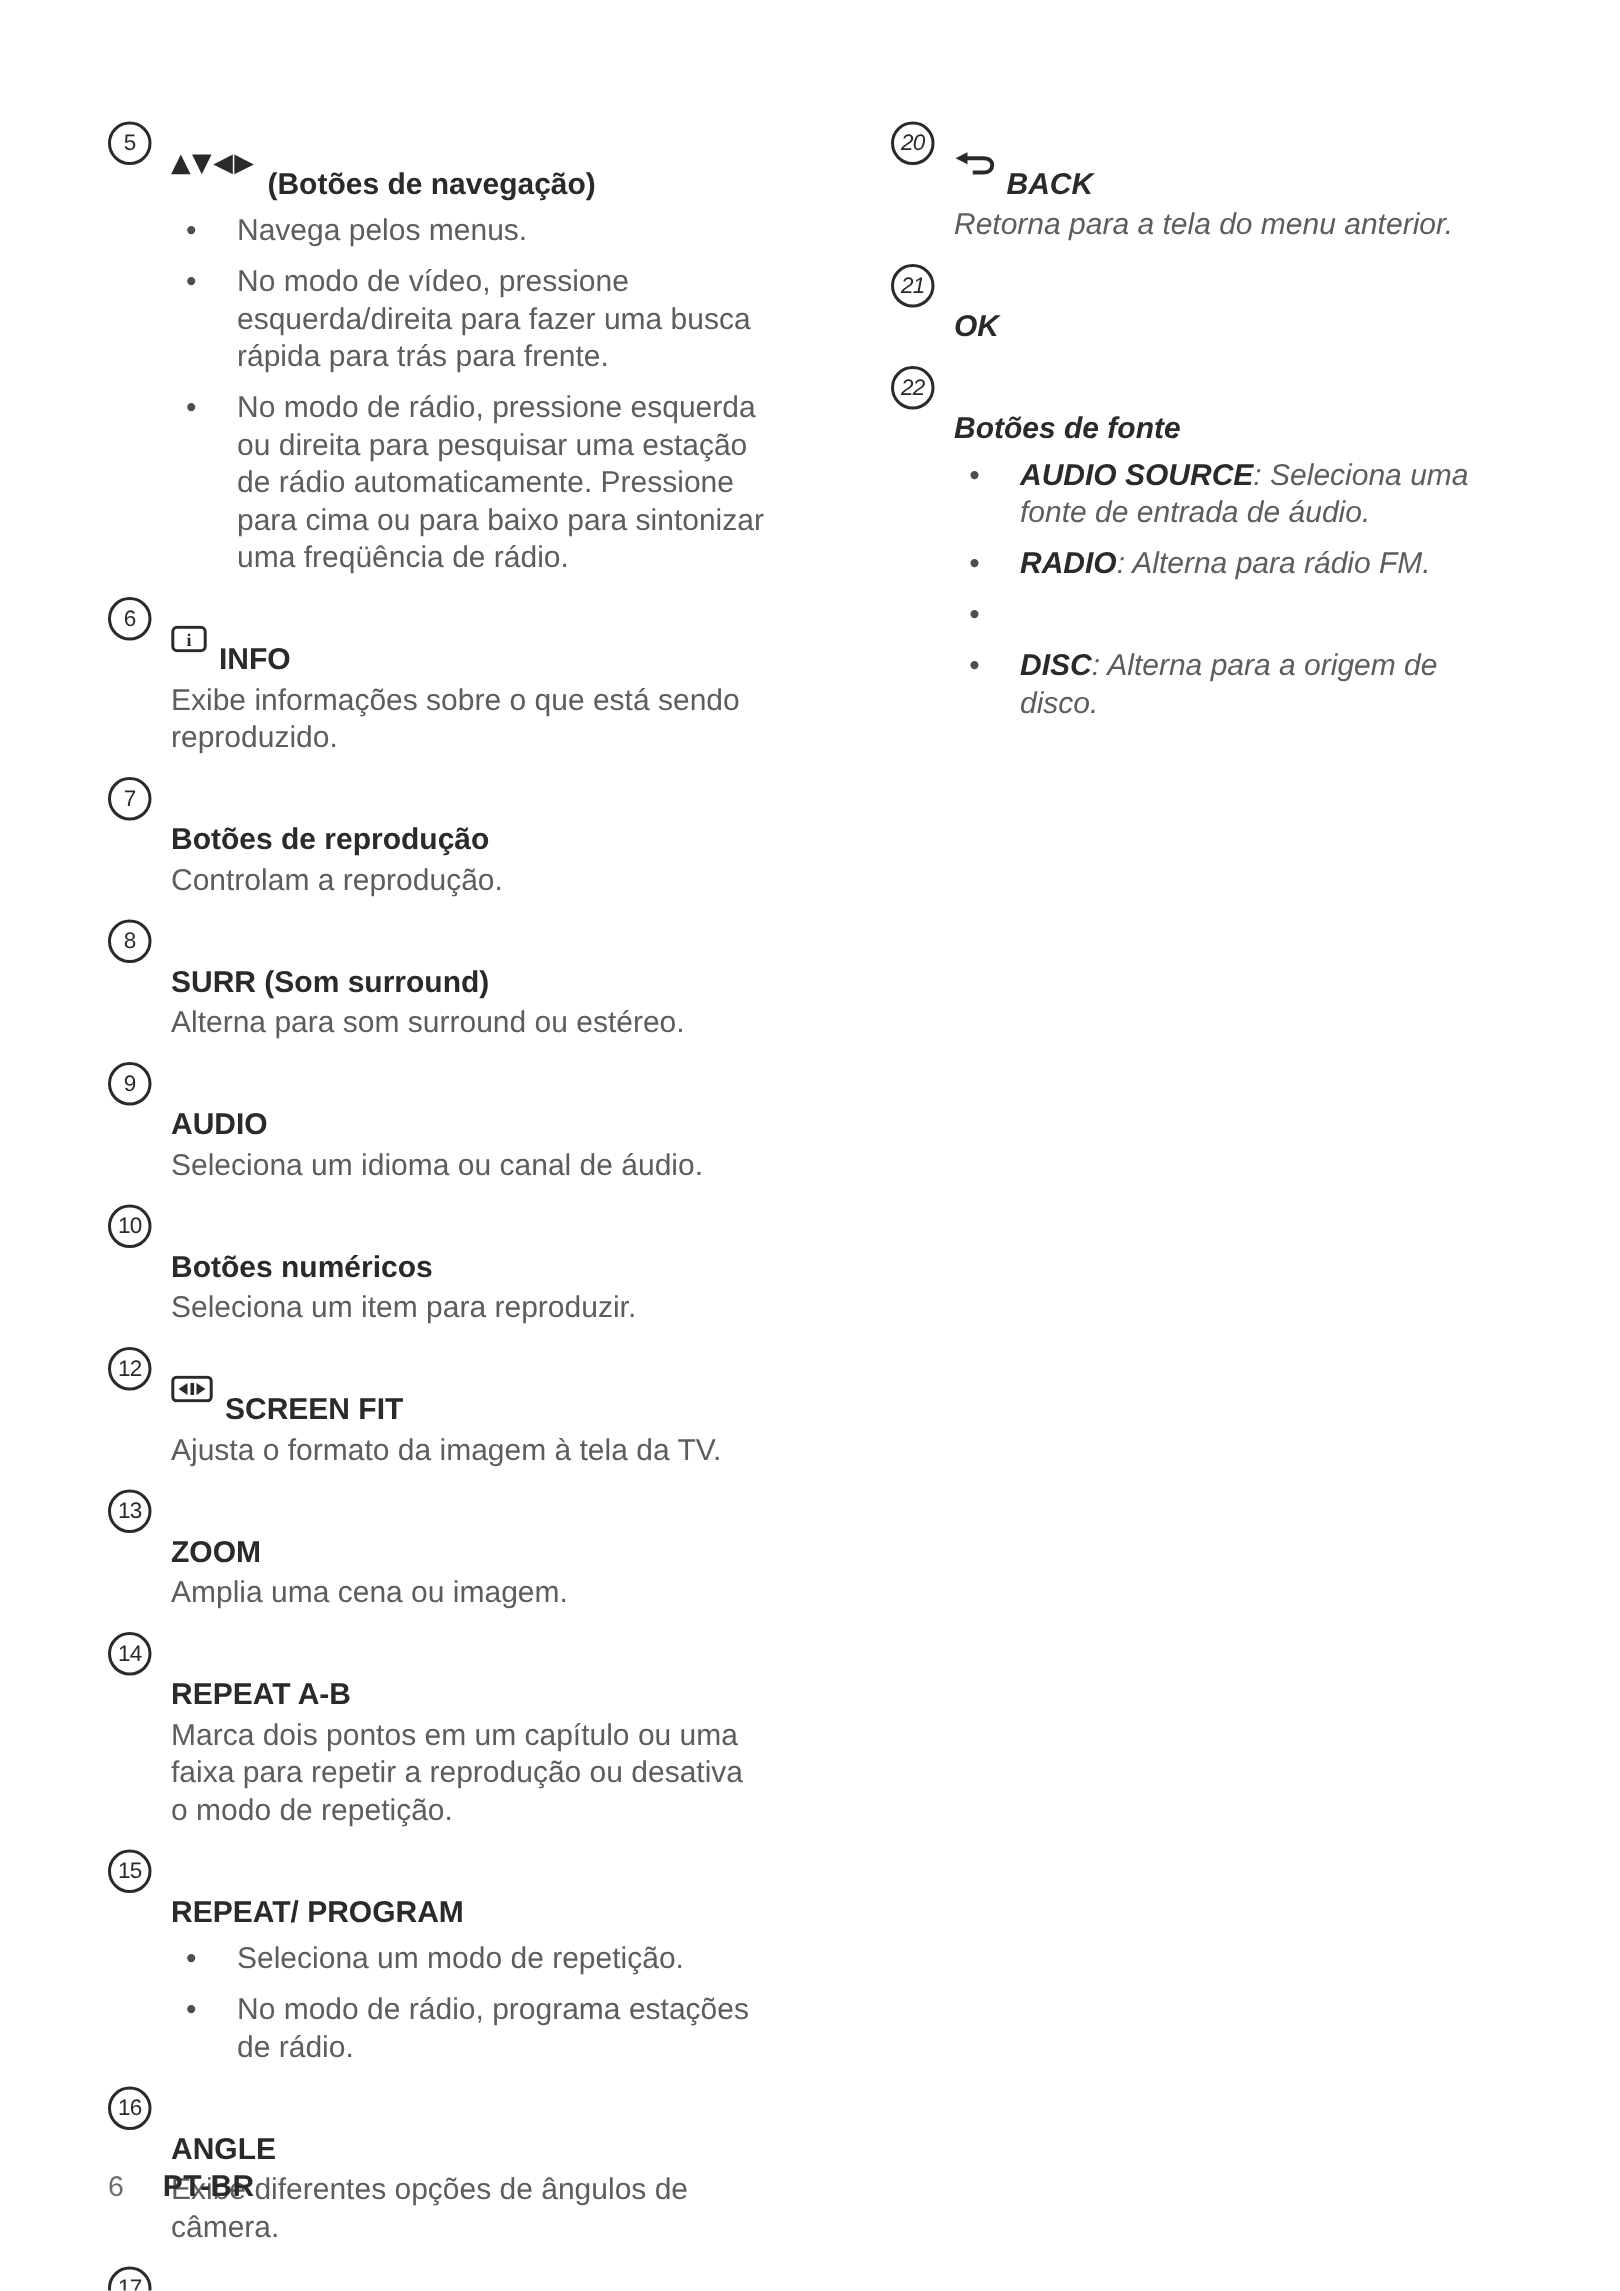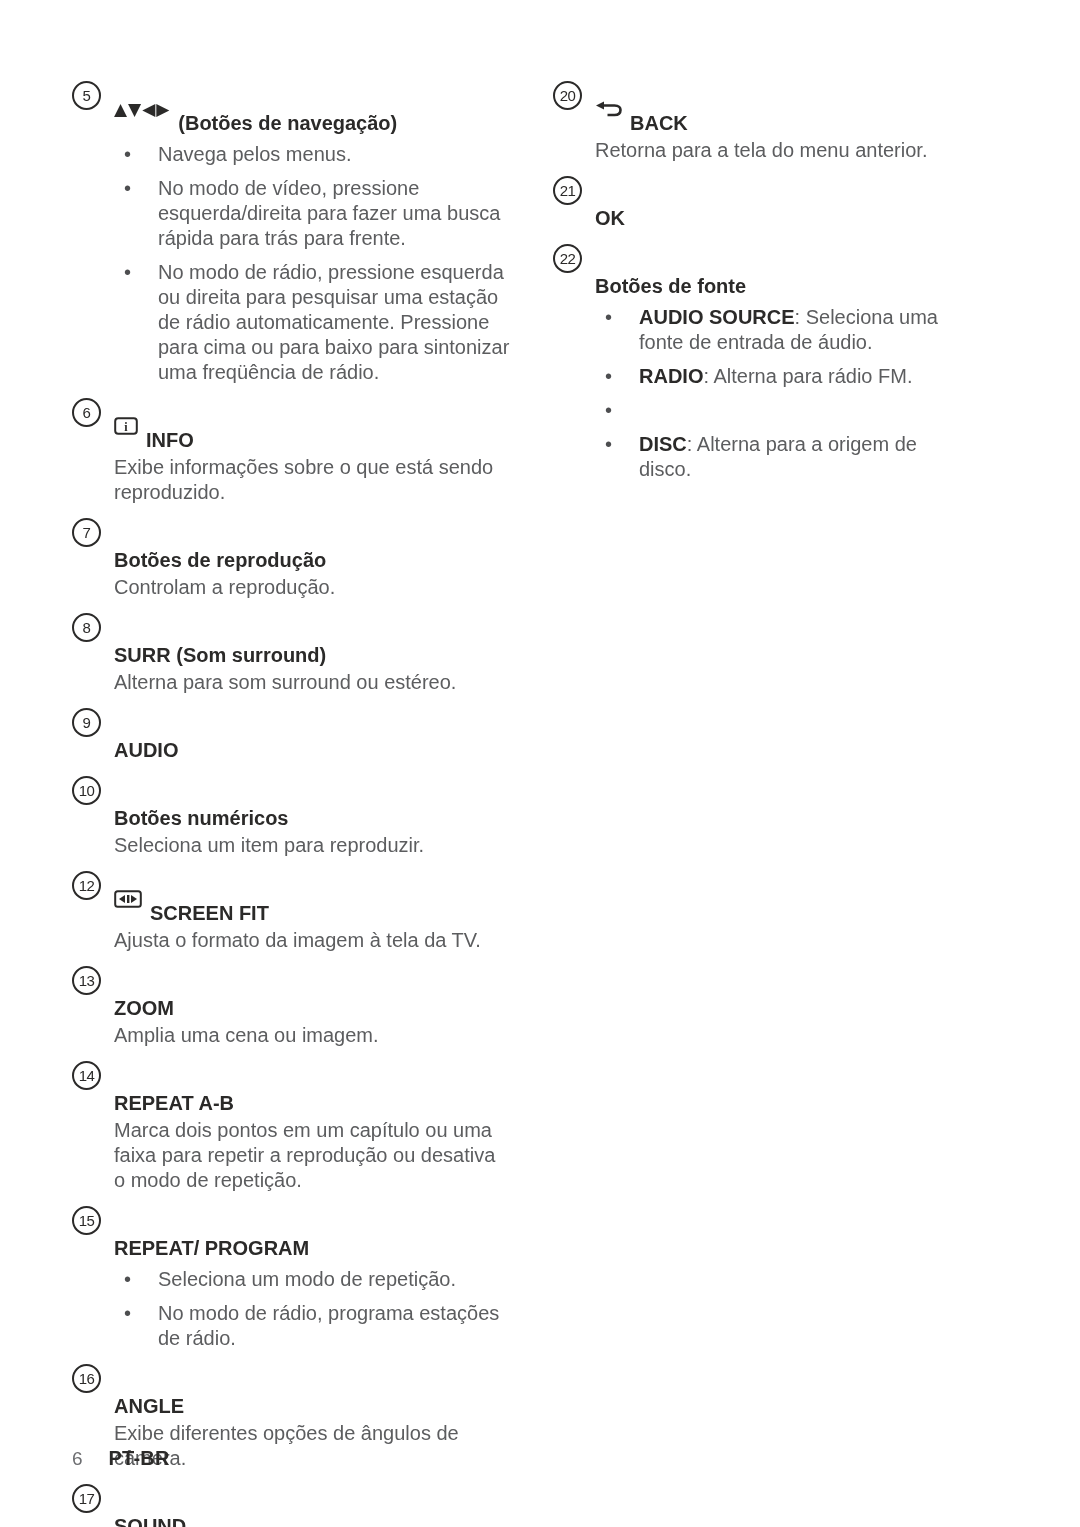--- a/index.html
+++ b/index.html
@@ -4,21 +4,21 @@
 <style>
   html, body { margin: 0; padding: 0; background: #ffffff; }
   body {
     width: 1080px; height: 1527px; position: relative;
     font-family: "Liberation Sans", "DejaVu Sans", sans-serif;
     color: #5c5d5f;
   }
   .page { position: absolute; inset: 0; background: #ffffff; }
   .col { position: absolute; top: 82px; }
   .col-left  { left: 72px;  width: 440px; }
-  .col-right { left: 553px; width: 420px; }
+  .col-right { left: 594px; width: 420px; font-style: italic; }
 
   .item { display: flex; align-items: flex-start; gap: 13px; margin-bottom: 14px; }
   .num {
     flex: 0 0 29px; height: 29px; box-sizing: border-box;
     border: 2px solid #2b2a29; border-radius: 50%;
     display: flex; align-items: center; justify-content: center;
     font-size: 15px; color: #2b2a29; margin-top: -1px;
     letter-spacing: -0.5px;
   }
   .content { flex: 1; min-width: 0; }
@@ -132,20 +132,21 @@
         <p class="body">Alterna para som surround ou estéreo.</p>
       </div>
     </section>
 
     <section class="item">
       <span class="num">9</span>
       <div class="content">
         <h3 class="title">
             <span class="ttext">AUDIO</span>
           </h3>
+        <p class="body">Seleciona um idioma ou canal de áudio.</p>
       </div>
     </section>
 
     <section class="item">
       <span class="num">10</span>
       <div class="content">
         <h3 class="title">
             <span class="ttext">Botões numéricos</span>
           </h3>
         <p class="body">Seleciona um item para reproduzir.</p>

